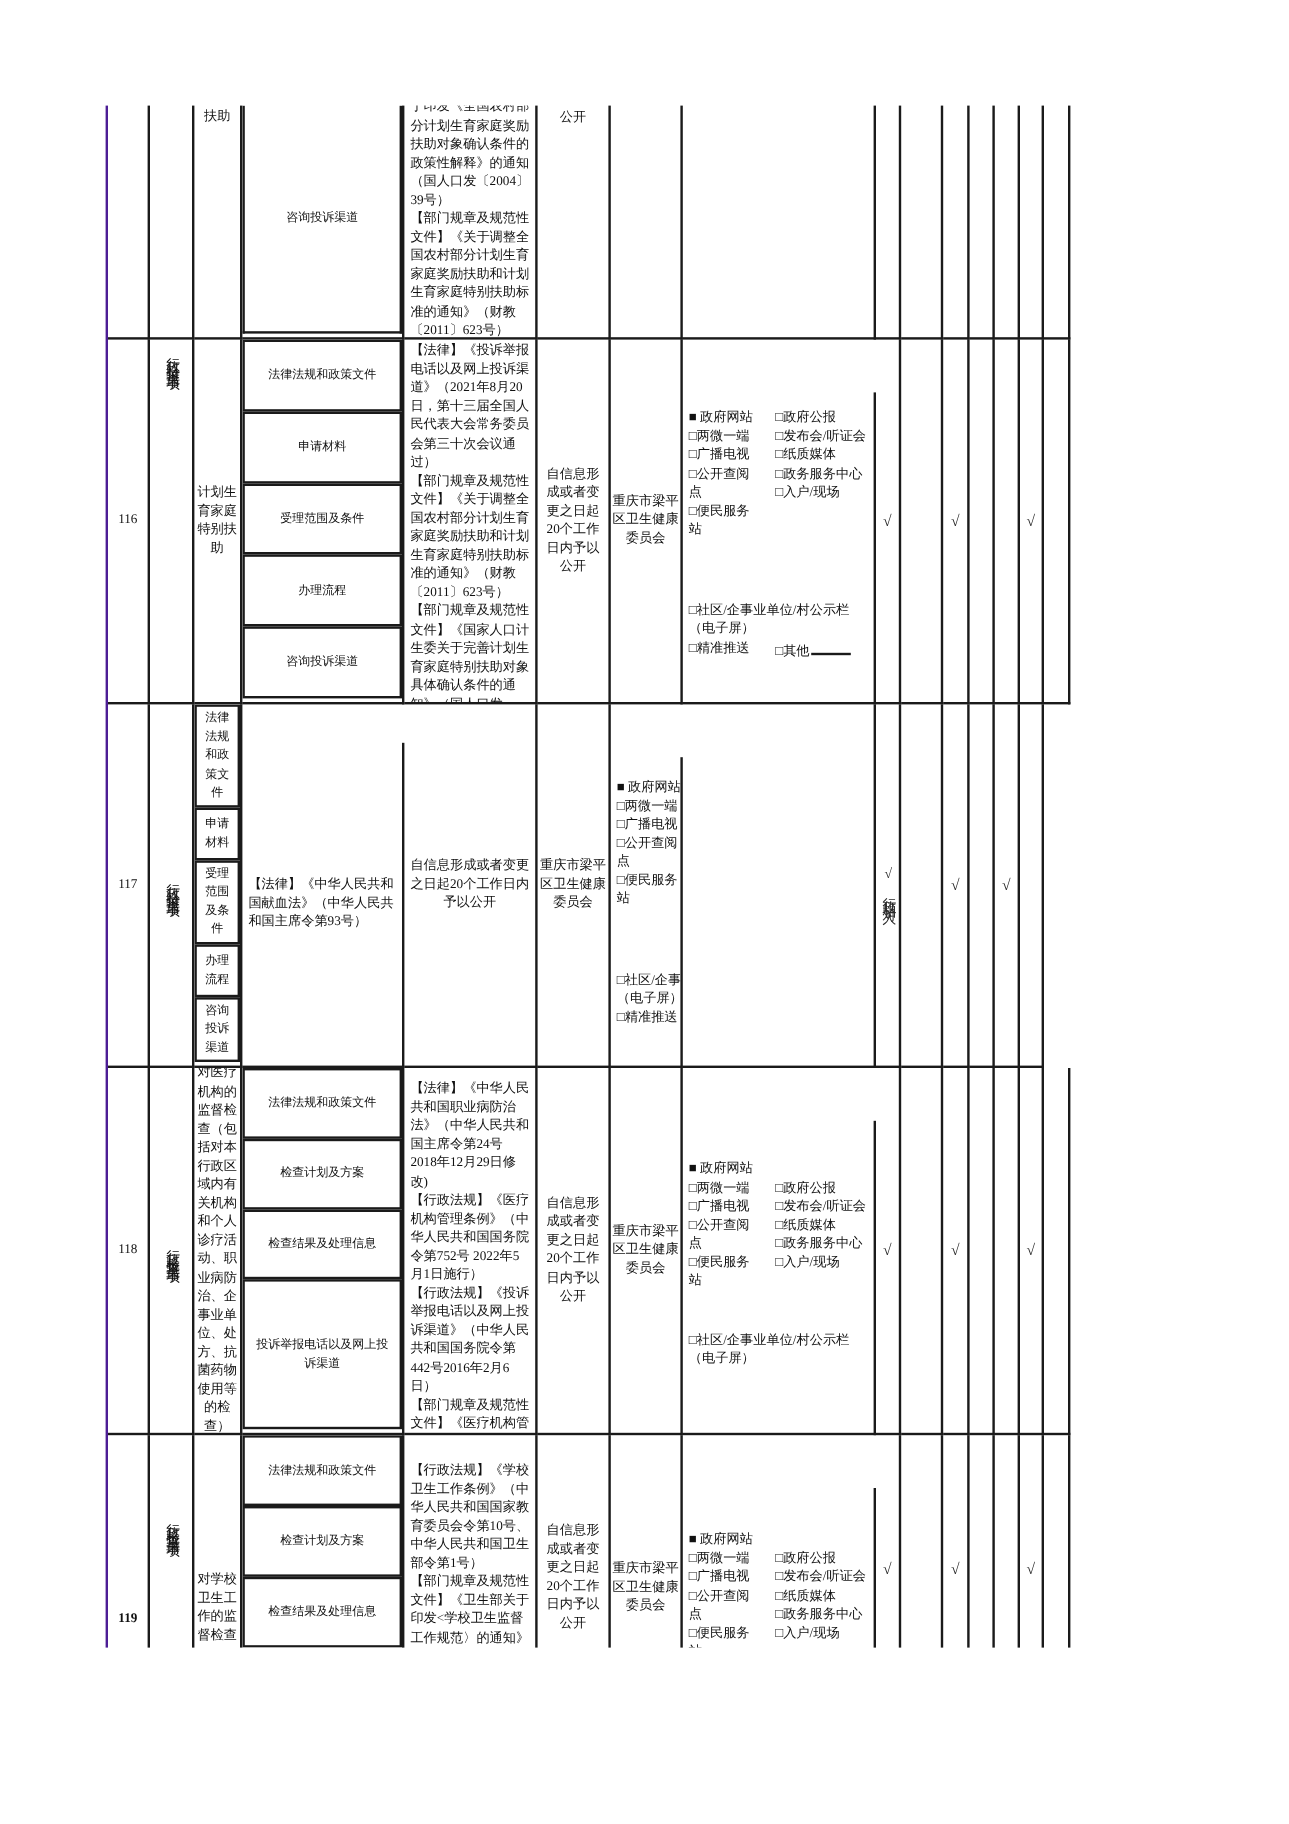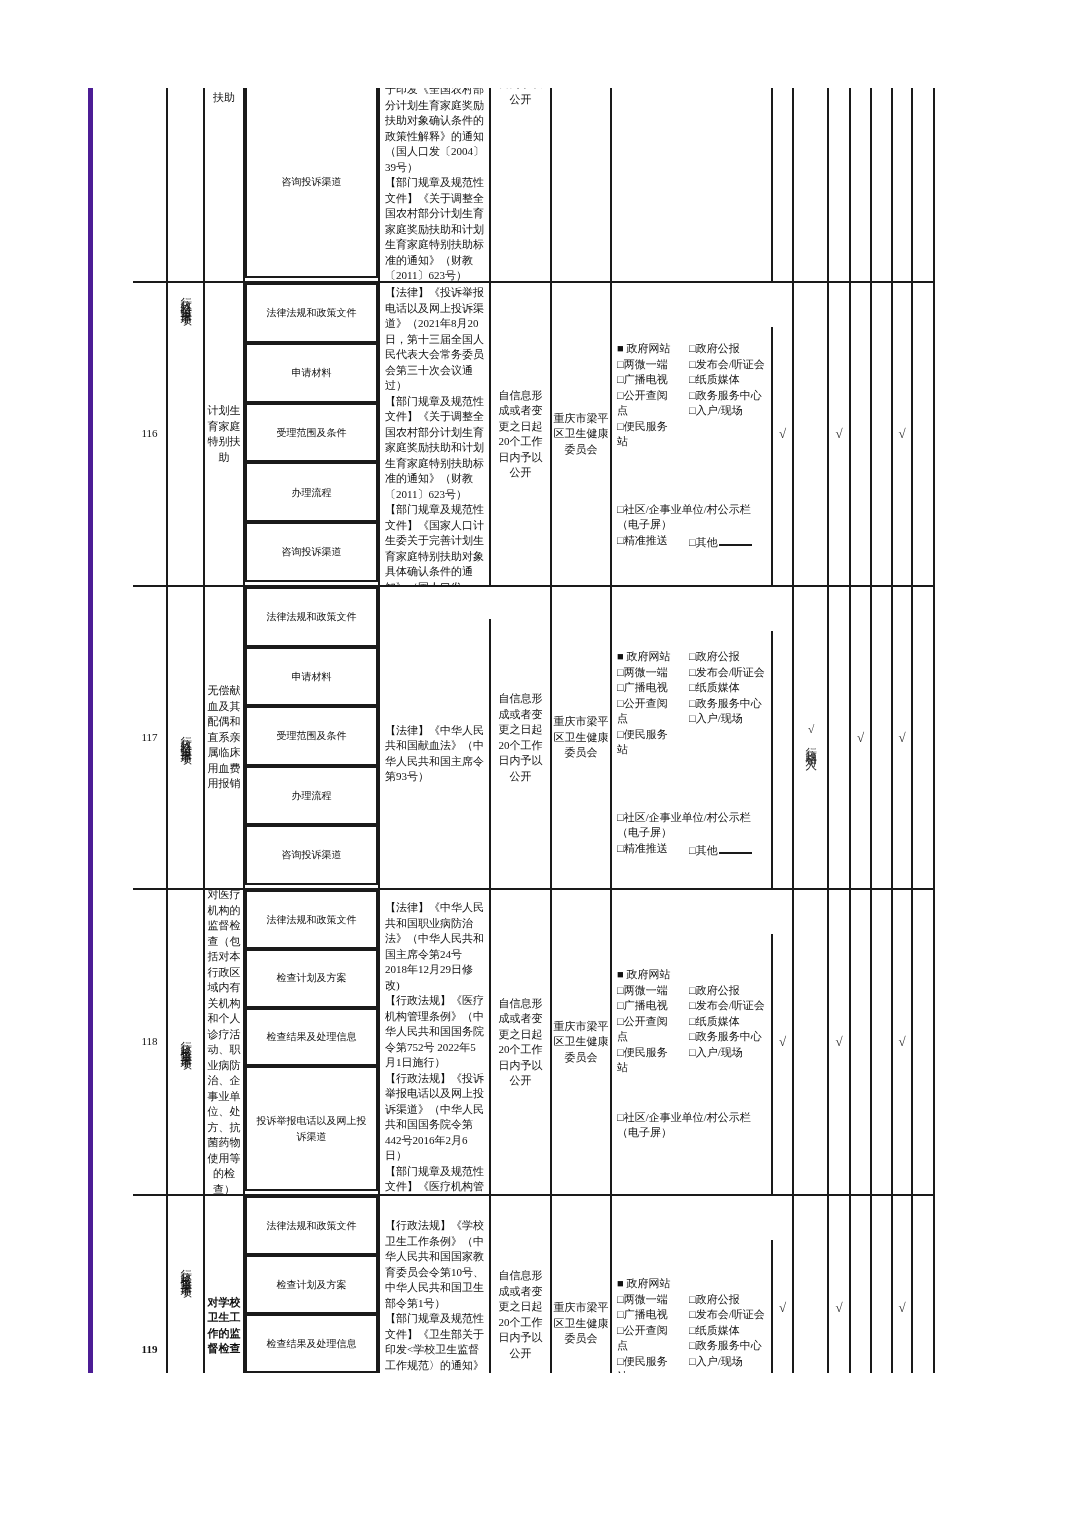--- a/index.html
+++ b/index.html
@@ -1,39 +1,39 @@
 <!DOCTYPE html>
 <html><head>
 <meta charset="utf-8">
 <title>政务公开事项目录表</title>
 <style>
   html,body{margin:0;padding:0;background:#e8e8e8;}
   .page{position:relative;width:1074px;height:1520px;background:#ffffff;margin:0 auto;
         font-family:"Liberation Serif","DejaVu Serif",serif;color:#111;}
-  .tbl{position:absolute;left:88px;top:88px;width:802px;border-left:5px solid #4c1d95;padding-left:40px;}
+  .tbl{position:absolute;left:88px;top:88px;width:802px;border-left:2px solid #4c1d95;}
   .row{display:grid;grid-template-columns:35px 37px 40px 135px 111px 61px 60px 161px 21px 35px 22px 21px 21px 20px 22px;}
   .r0{height:195px}.r1{height:304px}.r2{height:303px}.r3{height:306px}.r4{height:177px}
   .c{box-sizing:border-box;border-right:2px solid #1a1a1a;border-bottom:2px solid #1a1a1a;
      overflow:hidden;position:relative;font-size:11px;line-height:15.5px;}
   .r4 .c{border-bottom:none;}
   .center{display:flex;flex-direction:column;justify-content:center;align-items:center;text-align:center;}
   .vt{writing-mode:vertical-rl;text-orientation:upright;letter-spacing:3px;font-size:11.5px;}
   
   .subcol{display:flex;flex-direction:column;padding:0 0 3px 0;}
   .sb{box-sizing:border-box;border:2px solid #1a1a1a;display:flex;align-items:center;justify-content:center;
       text-align:center;padding:2px 6px;font-size:10px;flex:1;}
   .sb.notop{border-top:none;}
   .sb.big{flex:2.3;}
   .r4 .subcol{padding-bottom:0;}
   
   .legal{padding:2px 5px;text-align:left;}
   .legal .ln{white-space:normal;min-height:0;}
   .legal-mid{display:flex;flex-direction:column;justify-content:center;margin-top:32px;}
   .clip8{margin-top:-8px;}
-  .clip12{margin-top:-12px;}
+  .clip12{margin-top:-12px;font-family:Liberation Mono, monospace;}
   
   .timing{padding:0 3px;}
   .org{padding:0;}
   
   .chan{padding:14px 2px 0 5px;margin-top:44px;}
   .chan .cols{display:flex;}
   .chan .lcol{width:72px;flex:none;}
   .chan .rcol{flex:1;}
   .ln{white-space:nowrap;min-height:15.5px;}
   .sp52{height:52px;}
@@ -44,21 +44,21 @@
   .b2{display:flex;}
   .b2 .b2a{width:72px;flex:none;}
   .u{display:inline-block;width:33px;height:11px;border-bottom:2px solid #1a1a1a;margin-left:1px;}
   
   .chk{display:flex;align-items:center;justify-content:center;font-size:13px;color:#2a2a2a;}
   .itemcell{padding:2px 2px;text-align:center;}
   .hi-cat{justify-content:flex-start;padding-top:5px;}
   
   .low-num{justify-content:flex-start;padding-top:146px;font-weight:bold;}
   .low-cat{justify-content:flex-start;padding-top:64px;}
-  .low-item{justify-content:center;padding-top:84px;font-weight:bold;}
+  .low-item{justify-content:flex-end;padding-top:84px;}
   .low-tim{justify-content:flex-start;padding-top:72px;}
   .low-org{justify-content:flex-start;padding-top:104px;}
   .low-chk{align-items:flex-start;padding-top:104px;}
 </style>
 </head>
 <body>
 
 <div class="page">
   <div class="tbl">
 
@@ -186,23 +186,20 @@
         </div>
     </div>
 
     <div class="row r2">
       <div class="c center">
           <span>117</span>
         </div>
       <div class="c center">
           <span class="vt">行政给付类事项</span>
         </div>
-      <div class="c center itemcell">
-          <span>无偿献血及其配偶和直系亲属临床用血费用报销</span>
-        </div>
       <div class="c subcol">
         <div class="sb">
             <span>法律法规和政策文件</span>
           </div>
         <div class="sb">
             <span>申请材料</span>
           </div>
         <div class="sb">
             <span>受理范围及条件</span>
           </div>

